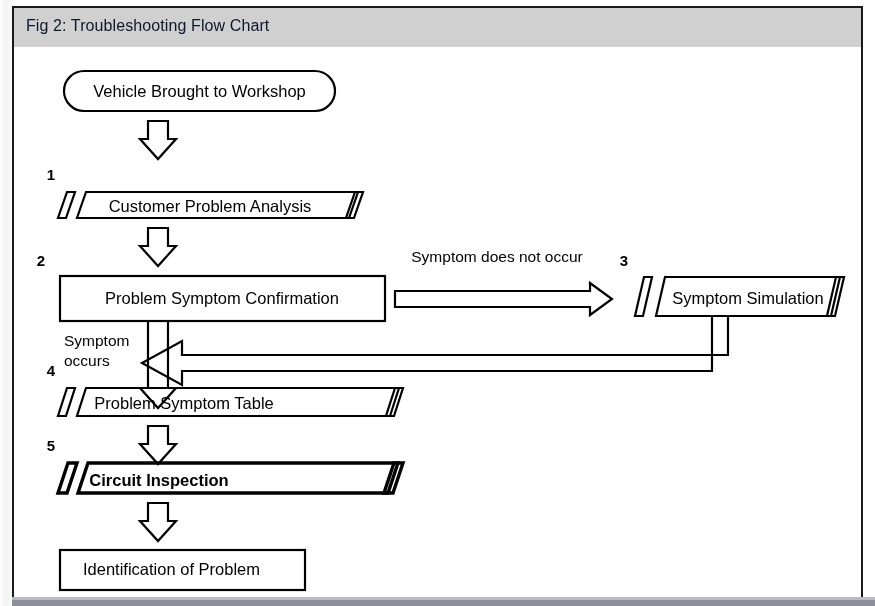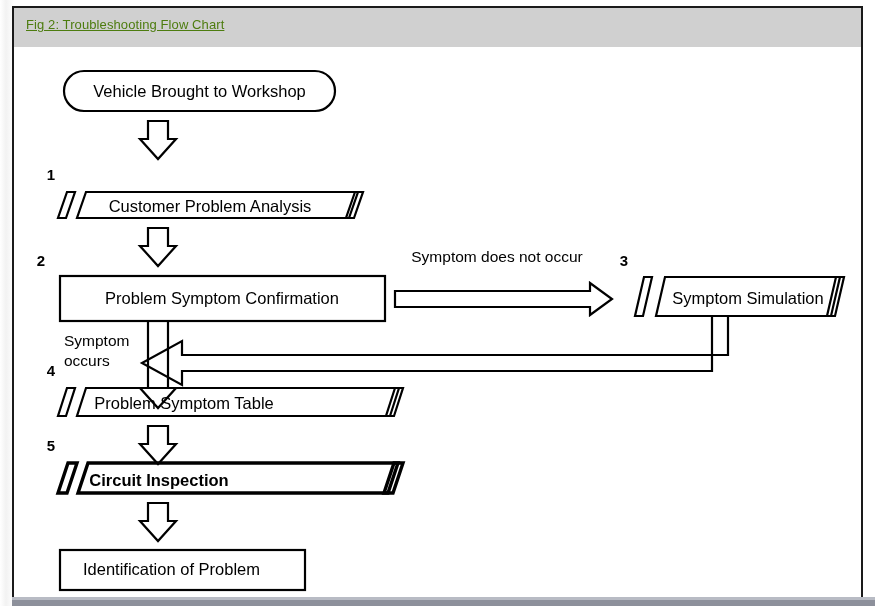--- a/index.html
+++ b/index.html
@@ -42,25 +42,24 @@
     left: 0; top: 0;
     width: 100%;
     height: 39px;
     background: #d0d0d0;
     box-sizing: border-box;
   }
   #caption-text {
     position: absolute;
     left: 12px;
     top: 9px;
-    font-size: 13px;
-    color: #4d7c0f;
+    font-size: 16px;
+    color: #0f172a;
     letter-spacing: 0.1px;
     white-space: nowrap;
-    text-decoration: underline;
   }
   #canvas-area {
     position: absolute;
     left: 0;
     top: 39px;
     width: 847px;
     height: 552px;
     background: #ffffff;
   }
   #bottom-strip {

